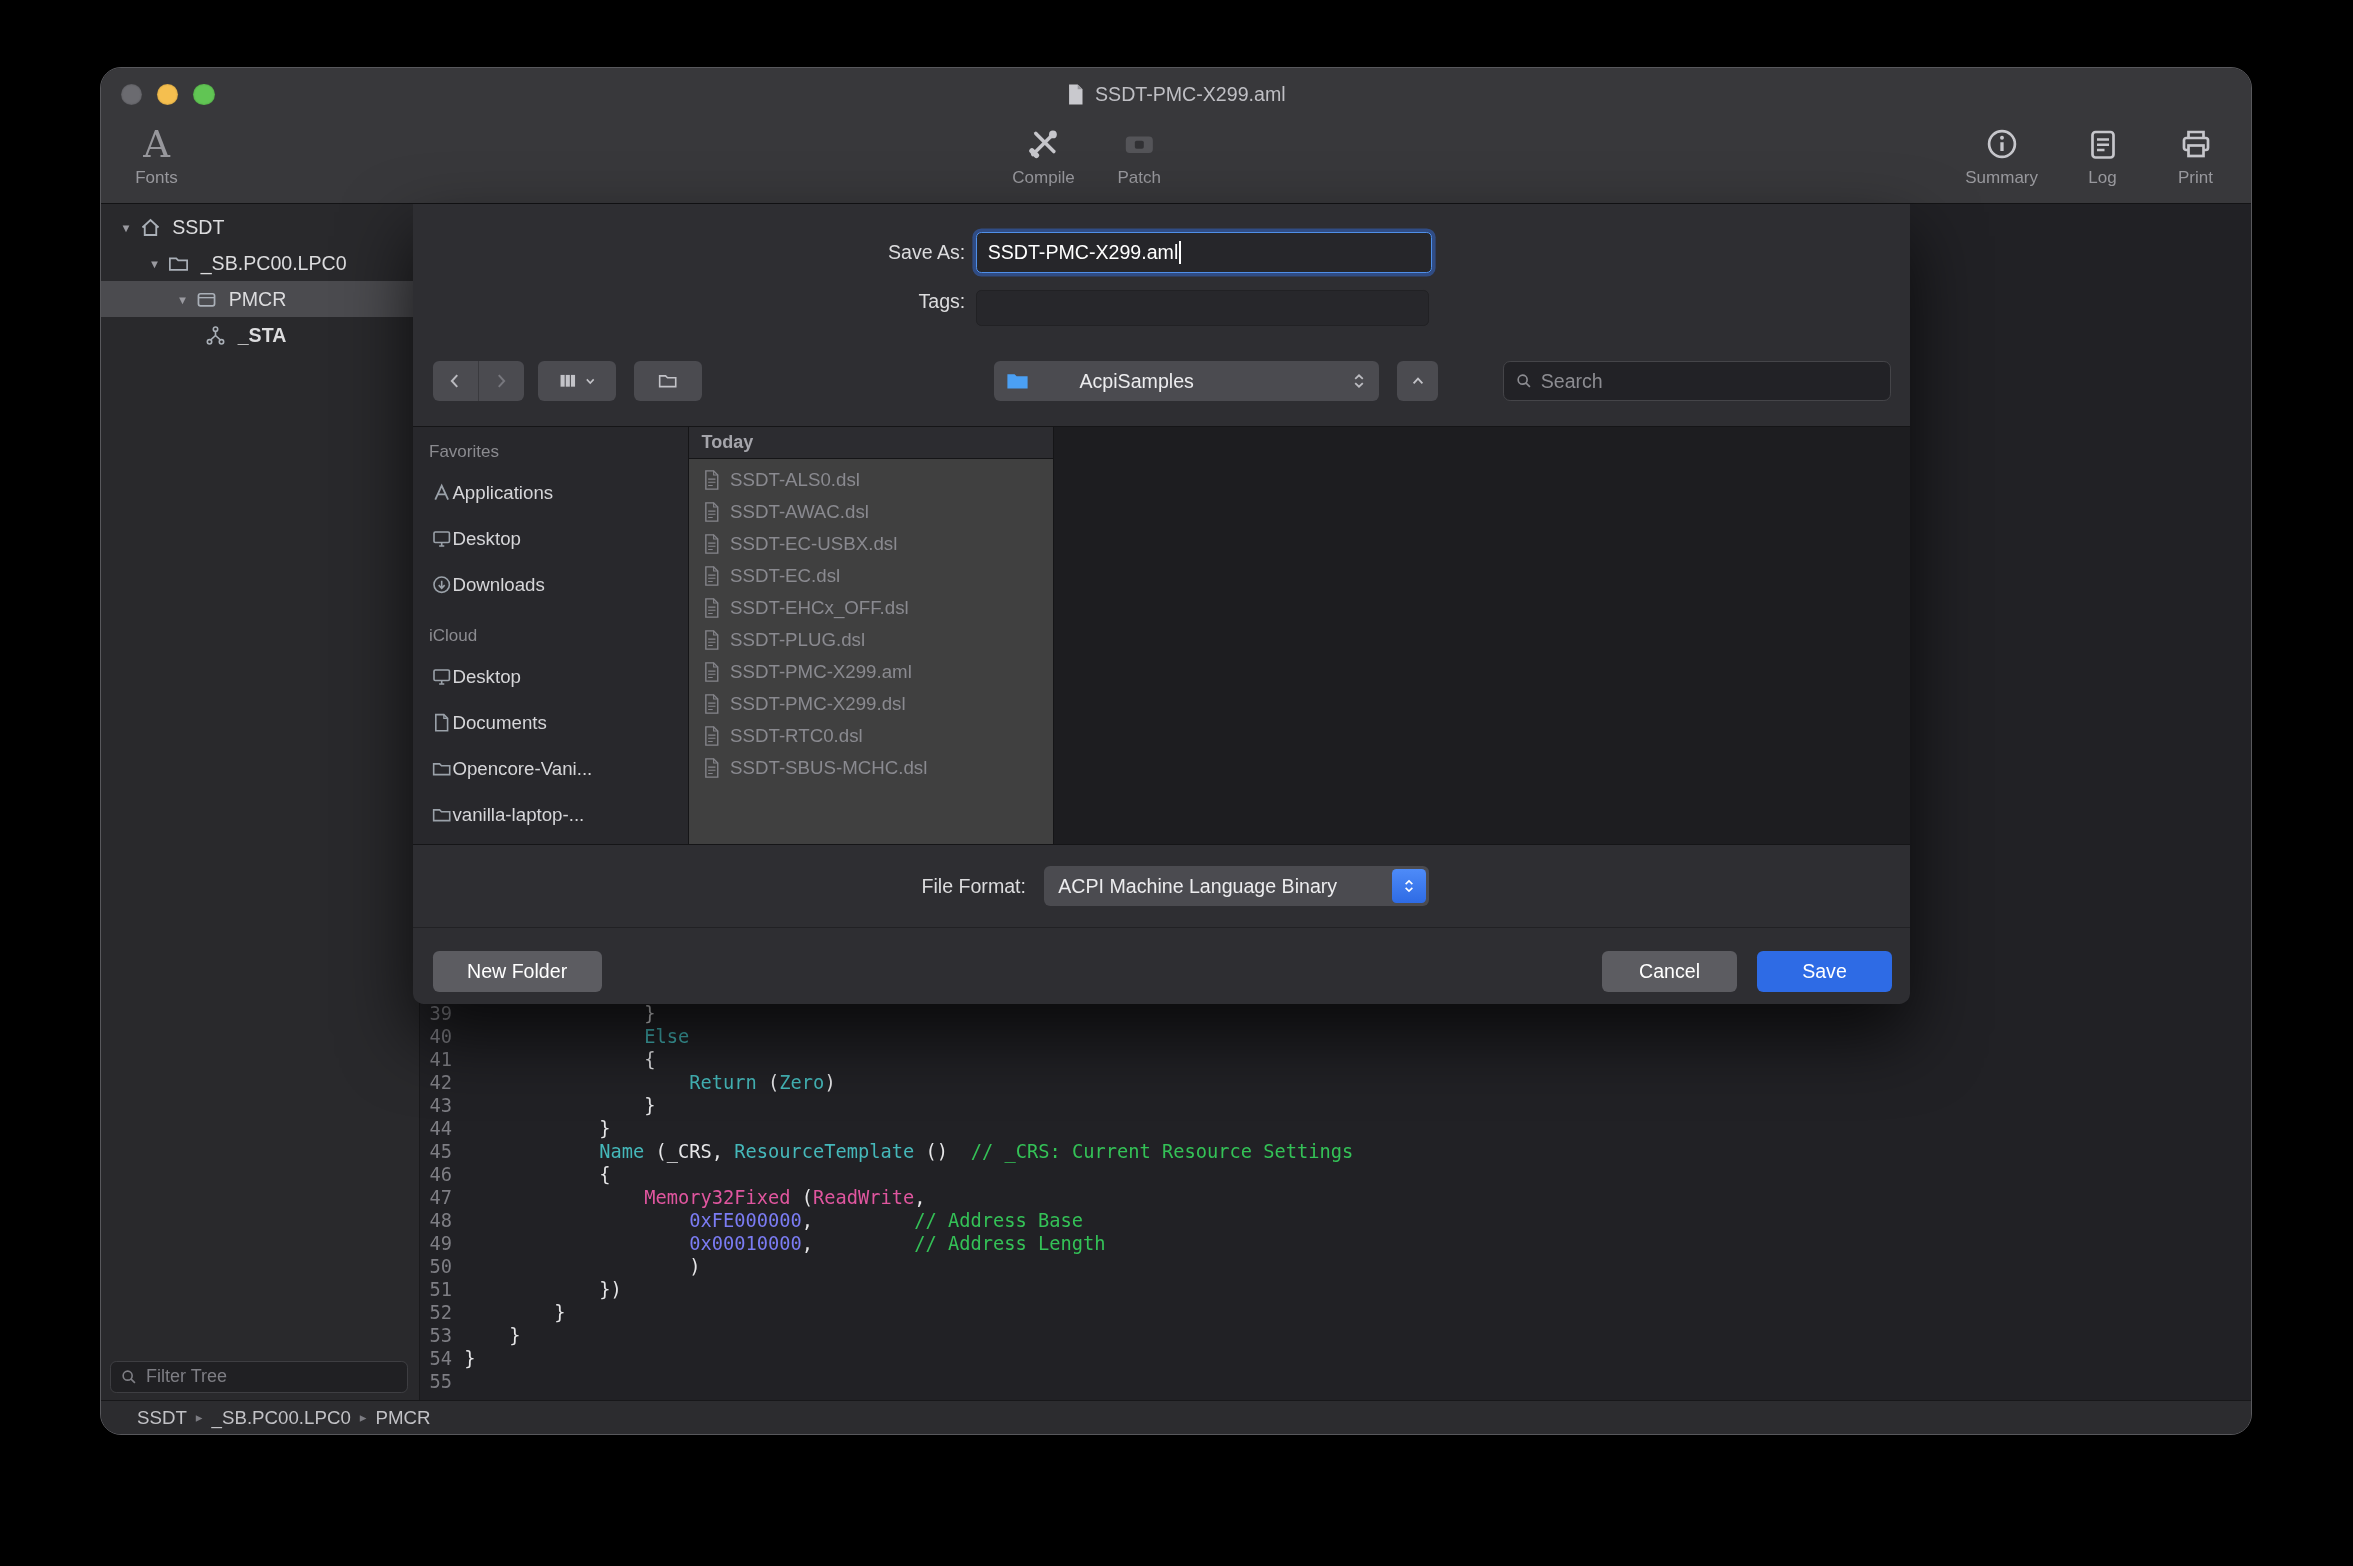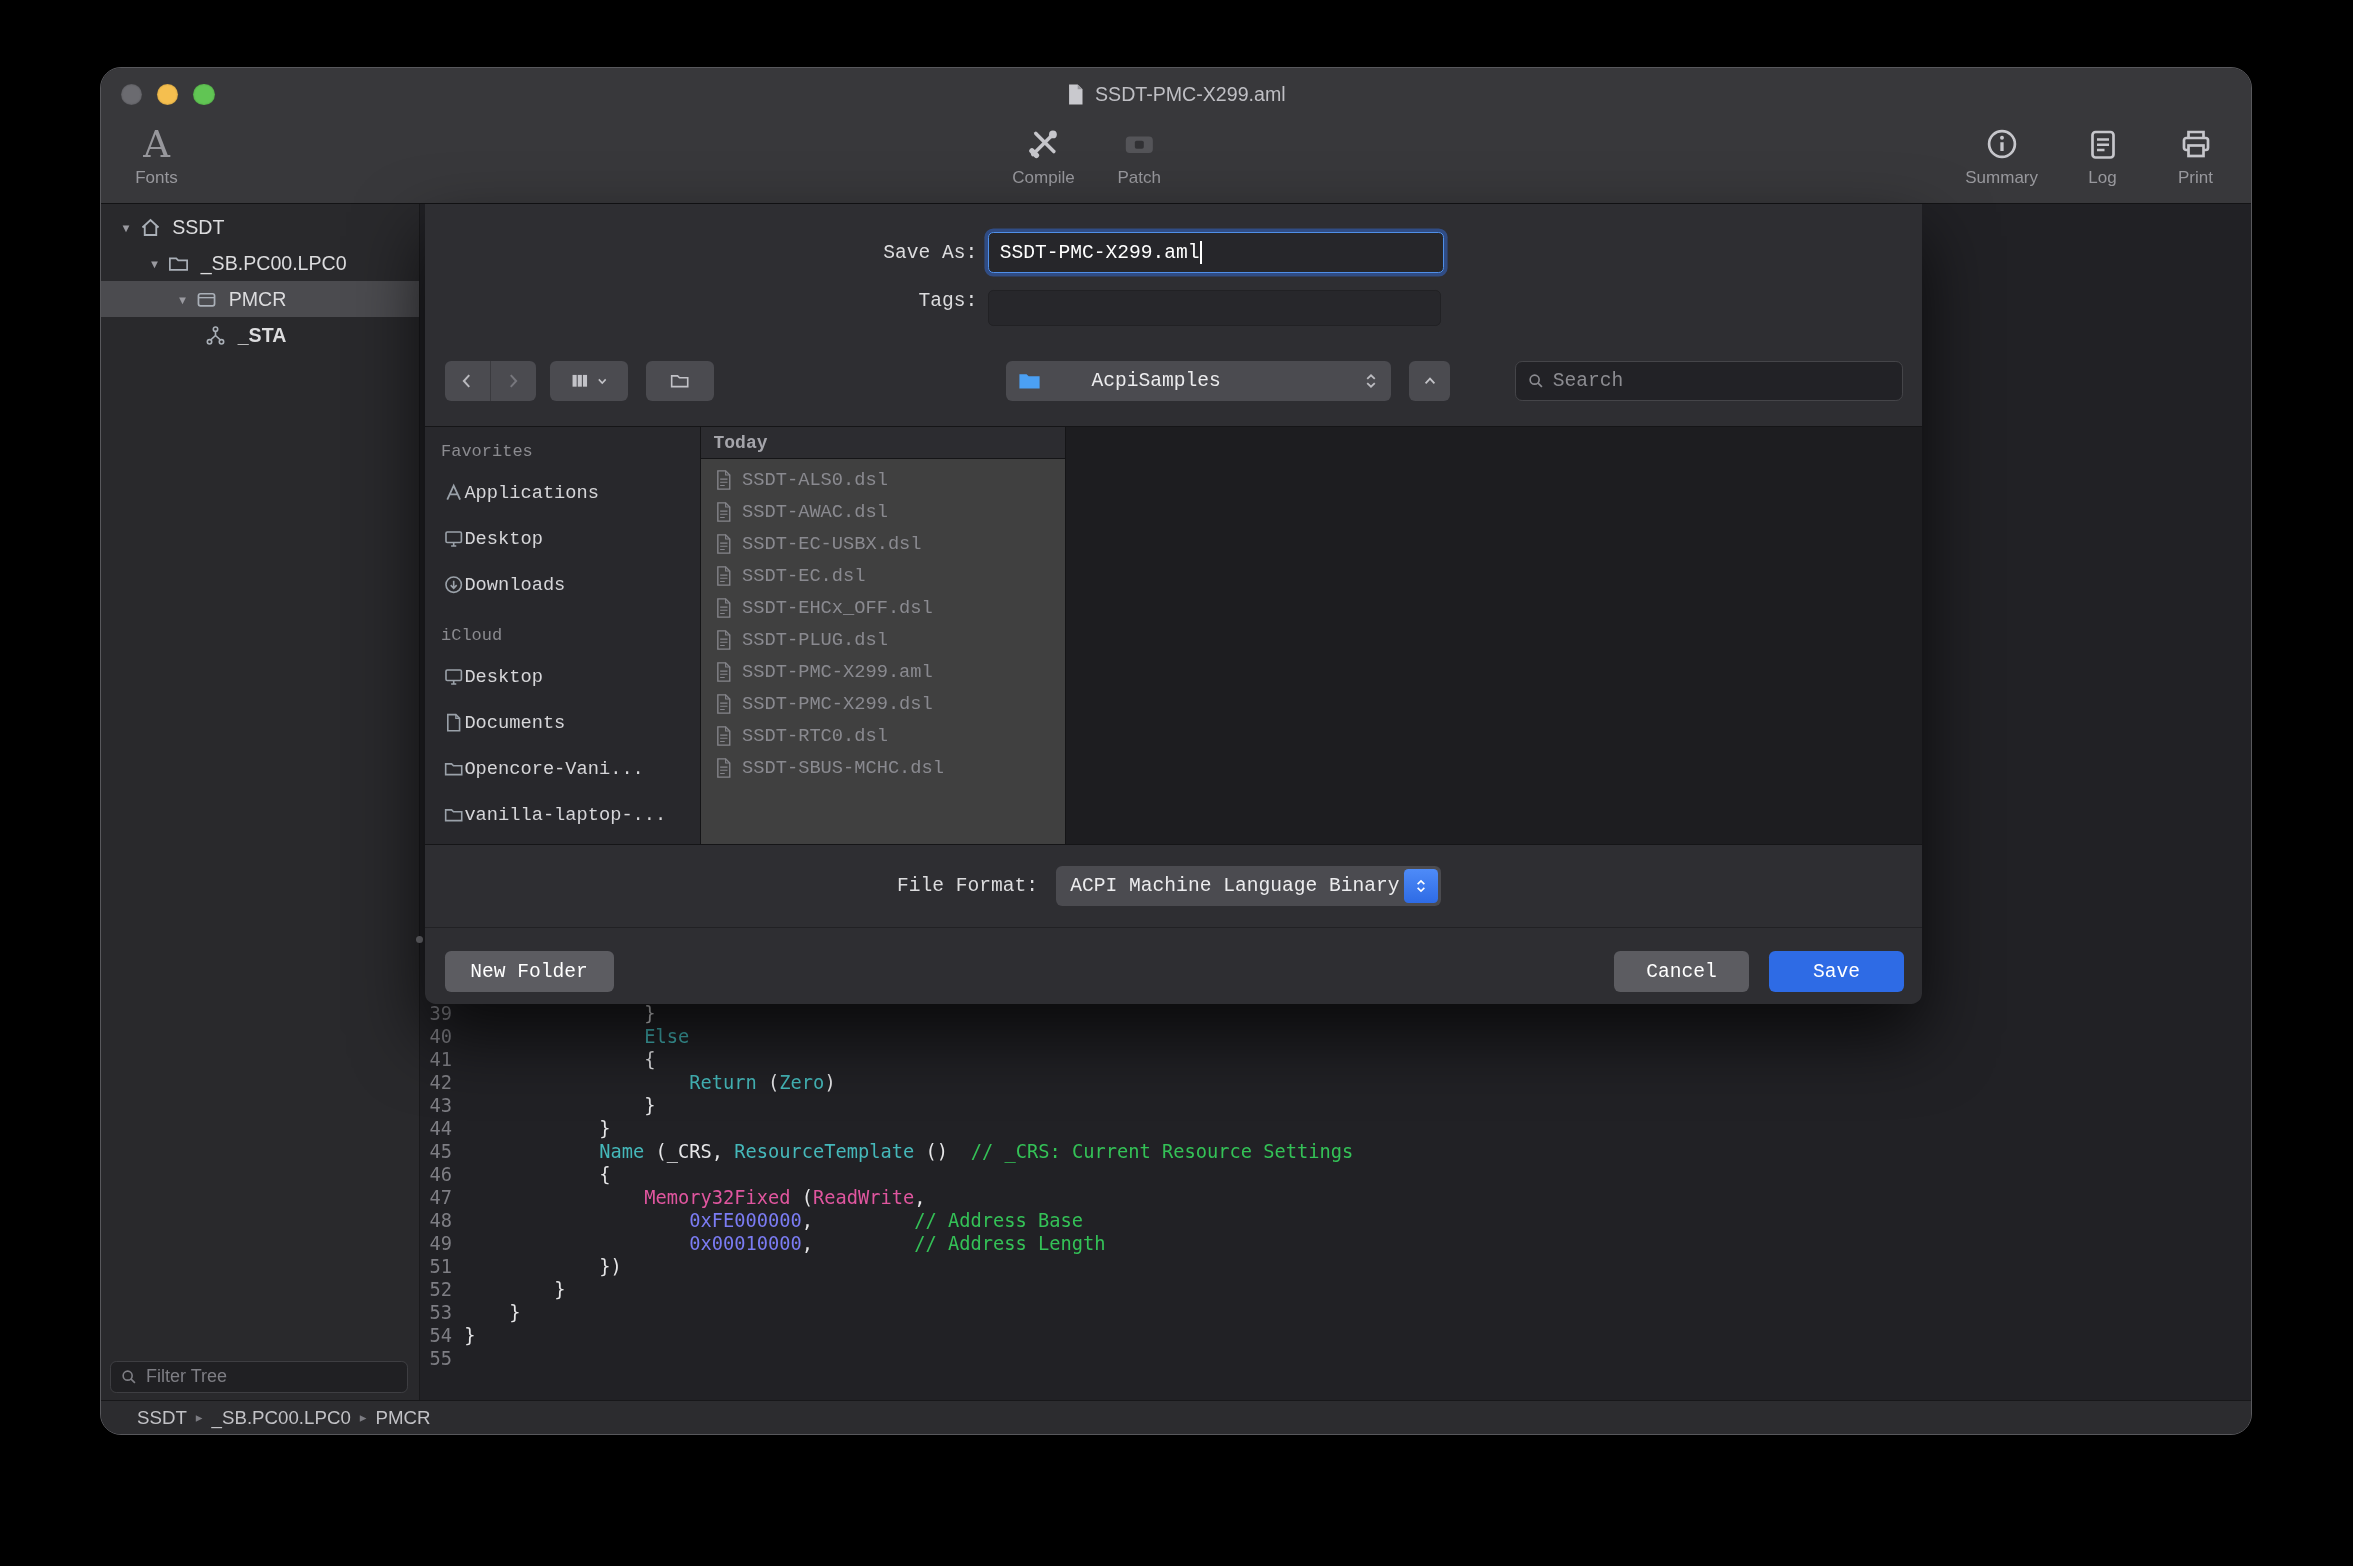--- a/index.html
+++ b/index.html
@@ -63,22 +63,22 @@
   .c-m{color:var(--syntax-operator,#e0569f);}
   .c-num{color:var(--syntax-number,#7b7cf4);}
 
   
   .statusbar{height:34px;flex:none;background:#2c2c2f;border-top:0.9px solid #18181a;display:flex;
     align-items:center;padding-left:36px;font-size:18.7px;color:#c2c2c6;}
   .breadcrumb{display:flex;align-items:center;gap:9px;}
   .bc-sep{color:#7c7c82;font-size:13.4px;}
 
   
-  .sheet{position:absolute;left:324px;top:136px;width:1497px;height:800px;background:#2e2e32;
-    border-radius:0 0 10.7px 10.7px;box-shadow:0 32px 71px rgba(0,0,0,.7);z-index:5;font-family:Liberation Mono, monospace;}
+  .sheet{position:absolute;left:312px;top:136px;width:1497px;height:800px;background:#2e2e32;
+    border-radius:0 0 10.7px 10.7px;box-shadow:0 32px 71px rgba(0,0,0,.7);z-index:5;}
   .saveas-row{position:absolute;top:27px;left:0;right:0;height:43px;display:flex;align-items:center;}
   .f-label{width:563px;text-align:right;padding-right:10.7px;color:#dcdcde;font-size:19.6px;flex:none;}
   .saveas-input{width:456px;height:41px;background:#26262a;border:1.3px solid #4f8fe8;border-radius:5.3px;
     box-shadow:0 0 0 3.6px rgba(52,120,246,.42);display:flex;align-items:center;padding:0 10.7px;
     font-size:19.6px;color:#fff;}
   .caret{display:inline-block;width:1.8px;height:23px;background:#fff;margin-left:0.9px;}
   .tags-row{position:absolute;top:86px;left:0;right:0;height:37px;display:flex;}
   .tags-input{width:453px;height:36px;background:#27272b;border:0.9px solid #212124;border-radius:5.3px;}
 
   .nav-row{position:absolute;top:157px;left:0;right:0;height:41px;}
@@ -320,20 +320,24 @@
             </div>
             <div class="code-line">
               <span class="gutter">48</span>
               <span class="code-text"><span class="c-p">                    </span><span class="c-num">0xFE000000</span><span class="c-p">,         </span><span class="c-c">// Address Base</span></span>
             </div>
             <div class="code-line">
               <span class="gutter">49</span>
               <span class="code-text"><span class="c-p">                    </span><span class="c-num">0x00010000</span><span class="c-p">,         </span><span class="c-c">// Address Length</span></span>
             </div>
             <div class="code-line">
+              <span class="gutter">50</span>
+              <span class="code-text"><span class="c-p">                    )</span></span>
+            </div>
+            <div class="code-line">
               <span class="gutter">51</span>
               <span class="code-text"><span class="c-p">            })</span></span>
             </div>
             <div class="code-line">
               <span class="gutter">52</span>
               <span class="code-text"><span class="c-p">        }</span></span>
             </div>
             <div class="code-line">
               <span class="gutter">53</span>
               <span class="code-text"><span class="c-p">    }</span></span>

